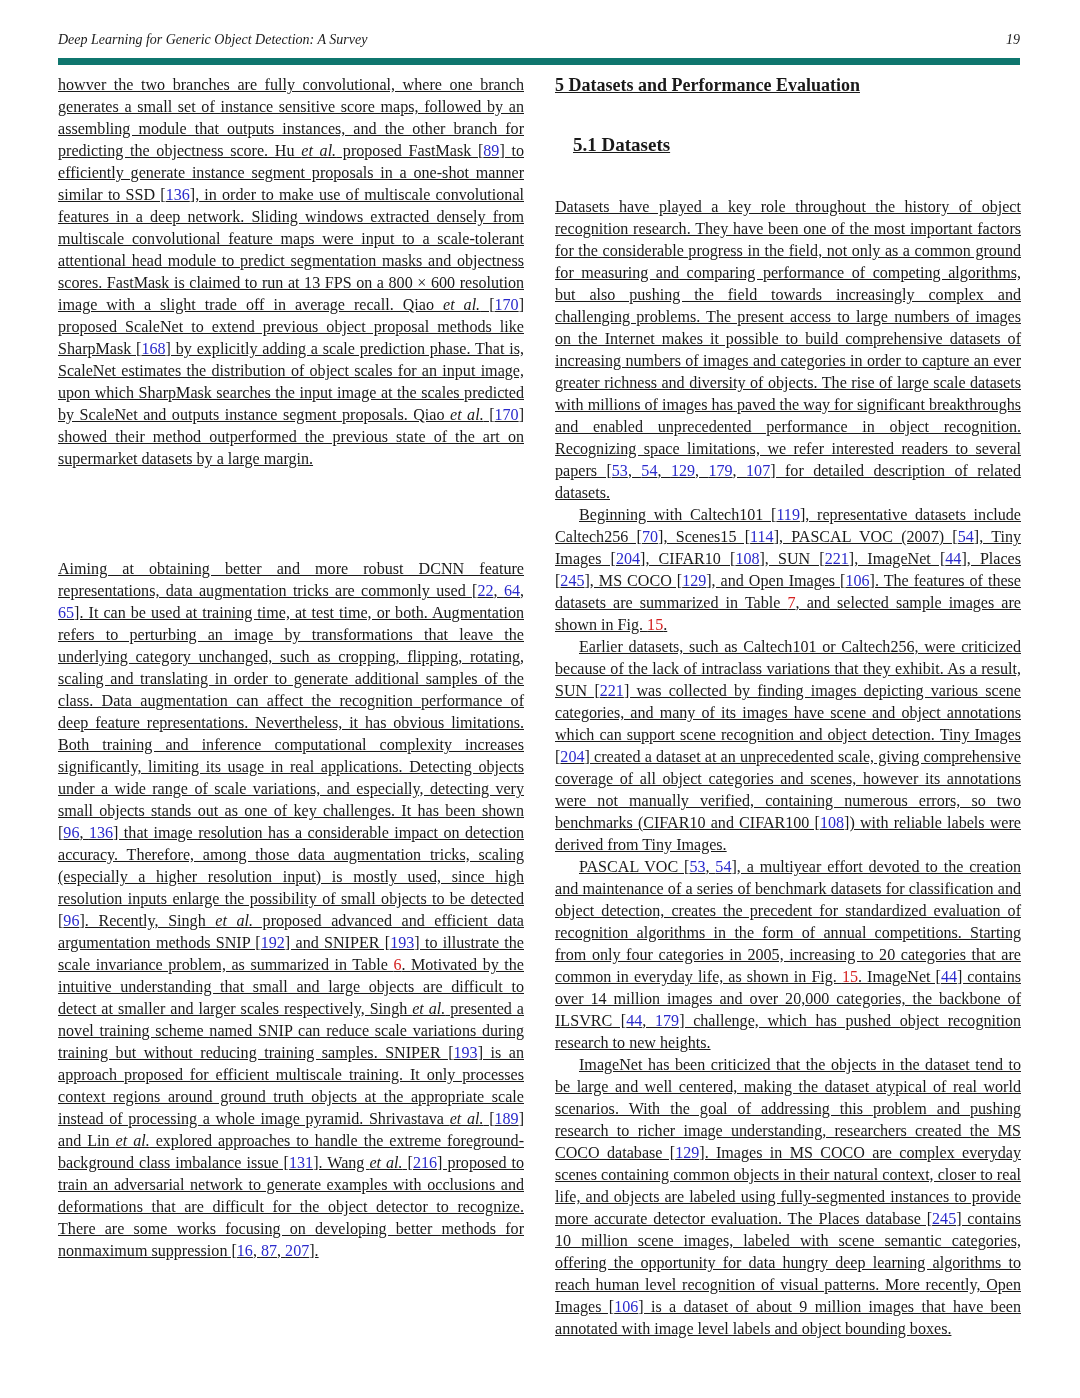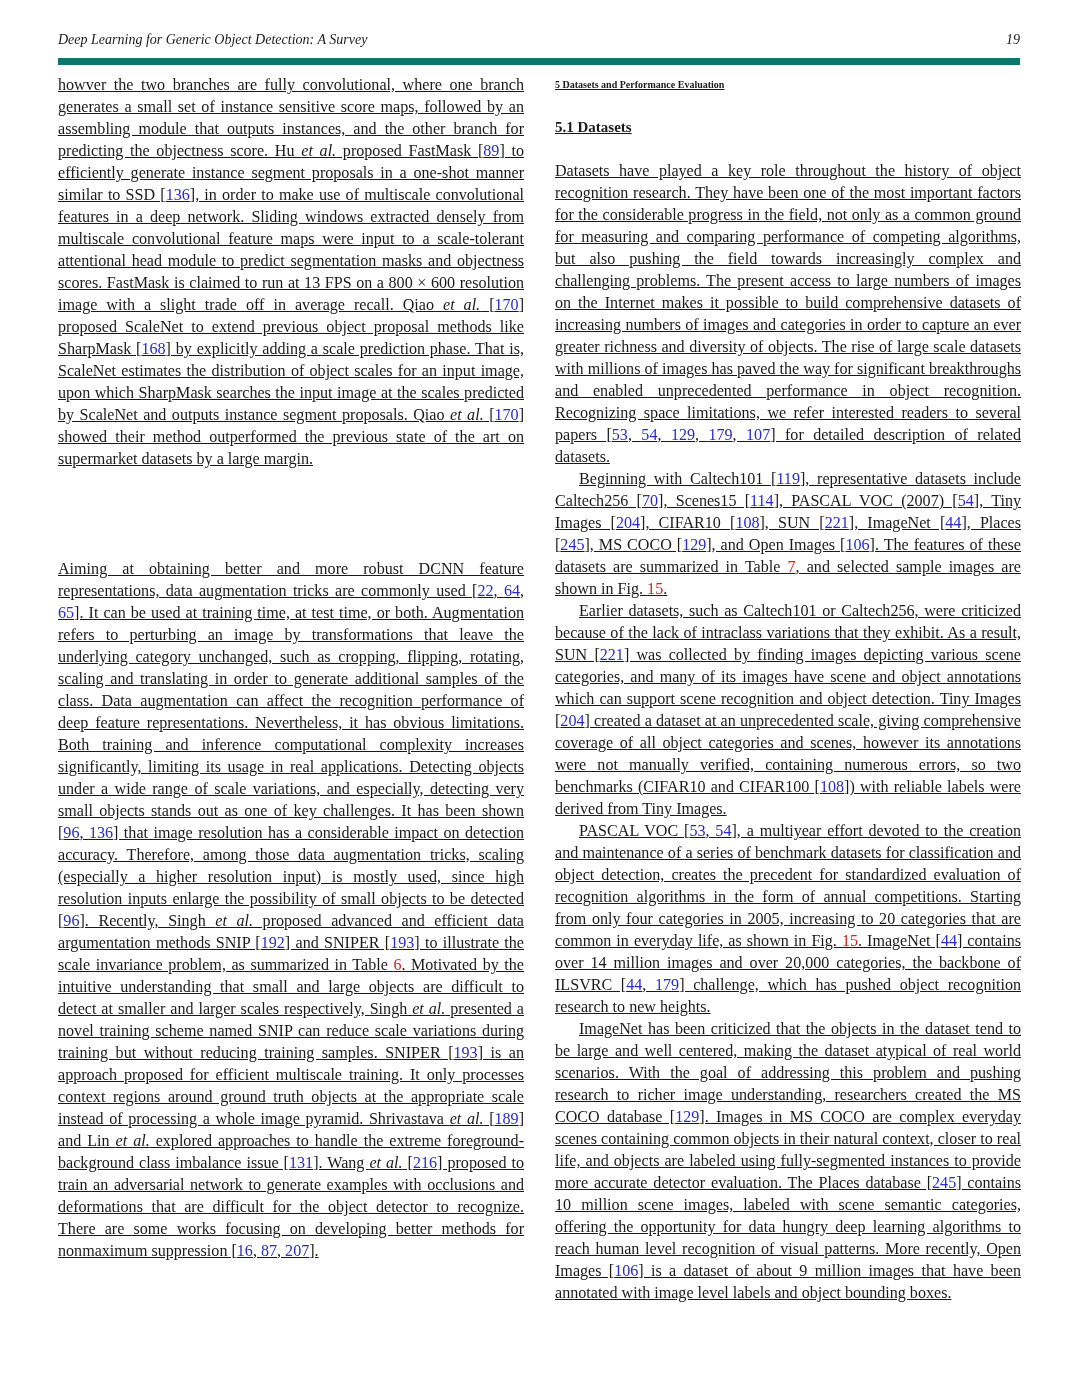--- a/index.html
+++ b/index.html
@@ -7,22 +7,22 @@
          font-family: "Liberation Serif", "DejaVu Serif", serif; color: #1a1a1a; }
   .header { position: absolute; left: 58px; top: 30px; width: 962px; height: 28px;
             border-bottom: 7px solid #0f766e; font-style: italic; }
   .header .title { position: absolute; left: 0; top: 2px; font-size: 14px; }
   .header .pageno { position: absolute; right: 0; top: 2px; font-size: 14px; text-align: center; }
   .col { position: absolute; top: 74px; width: 466px; font-size: 16.1px; line-height: 22px; text-decoration: underline; }
   .col.left { left: 58px; }
   .col.right { left: 555px; }
   .col p { margin: 0; text-align: justify; hyphens: manual; }
   .col p.indent { text-indent: 24px; }
-  .sec-title { font-weight: bold; font-size: 10px; margin: 0; height: 22px; }
-  .subsec-title { font-size: 15px; margin: 0; height: 22px; }
+  .sec-title { font-weight: bold; font-size: 18px; margin: 0; height: 22px; }
+  .subsec-title { font-size: 19px; margin: 18px; height: 22px; }
   .cite { color: #2a2acc; }
   .ref { color: #d42020; }
   em { font-style: italic; }
 </style>
 </head>
 <body>
 
 <div class="header">
   <span class="title">Deep Learning for Generic Object Detection: A Survey</span>
   <span class="pageno">19</span>

